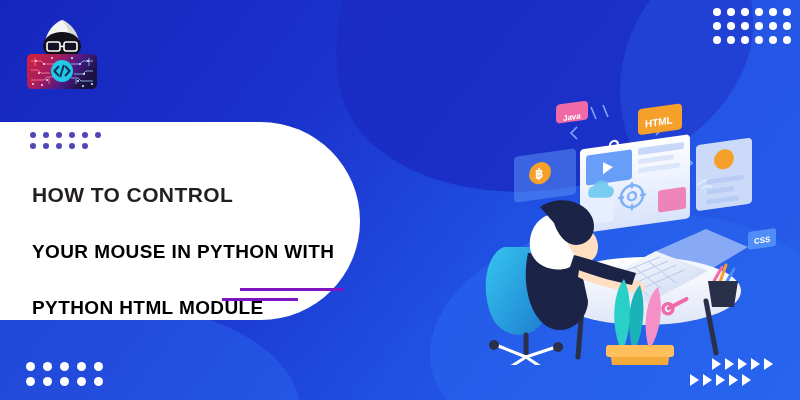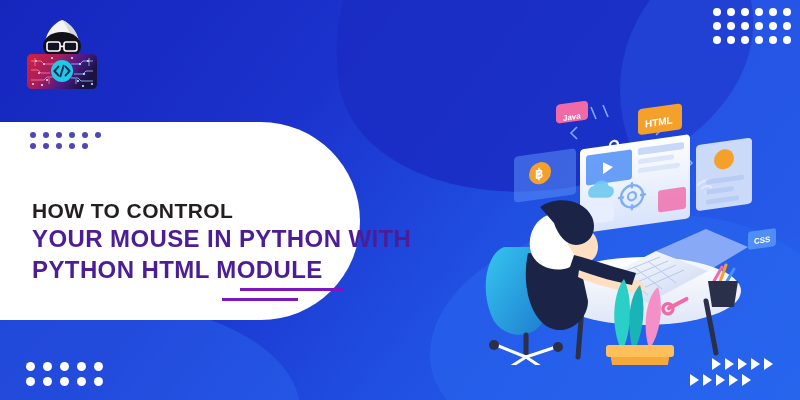--- a/index.html
+++ b/index.html
@@ -74,22 +74,22 @@
     position:absolute;
     left:72px;top:60px;
     width:320px;
   }
   .h-line{
     font-weight:bold;
     letter-spacing:.4px;
     line-height:1.26;
     white-space:nowrap;
   }
-  .h-line.l1{font-size:21px;color:#231f20;margin-top:16px;}
-  .h-line.l2,.h-line.l3{font-size:24px;color:#4c1d95;}
+  .h-line.l1{font-size:21px;color:#231f20;}
+  .h-line.l2,.h-line.l3{font-size:19px;color:#000000;margin-top:32px;}
 
   .rule-wrap{position:absolute;left:262px;top:166px;width:130px;height:22px;}
   .rule{position:absolute;height:3px;background:#7d15c0;}
   .rule.r1{left:18px;top:0;width:104px;}
   .rule.r2{left:0;top:10px;width:76px;}
 
   
   .tr-dots{left:713px;top:8px;grid-template-columns:repeat(6,14px);grid-auto-rows:14px;}
   .tr-dots span{width:8px;height:8px;background:#ffffff;}
 

